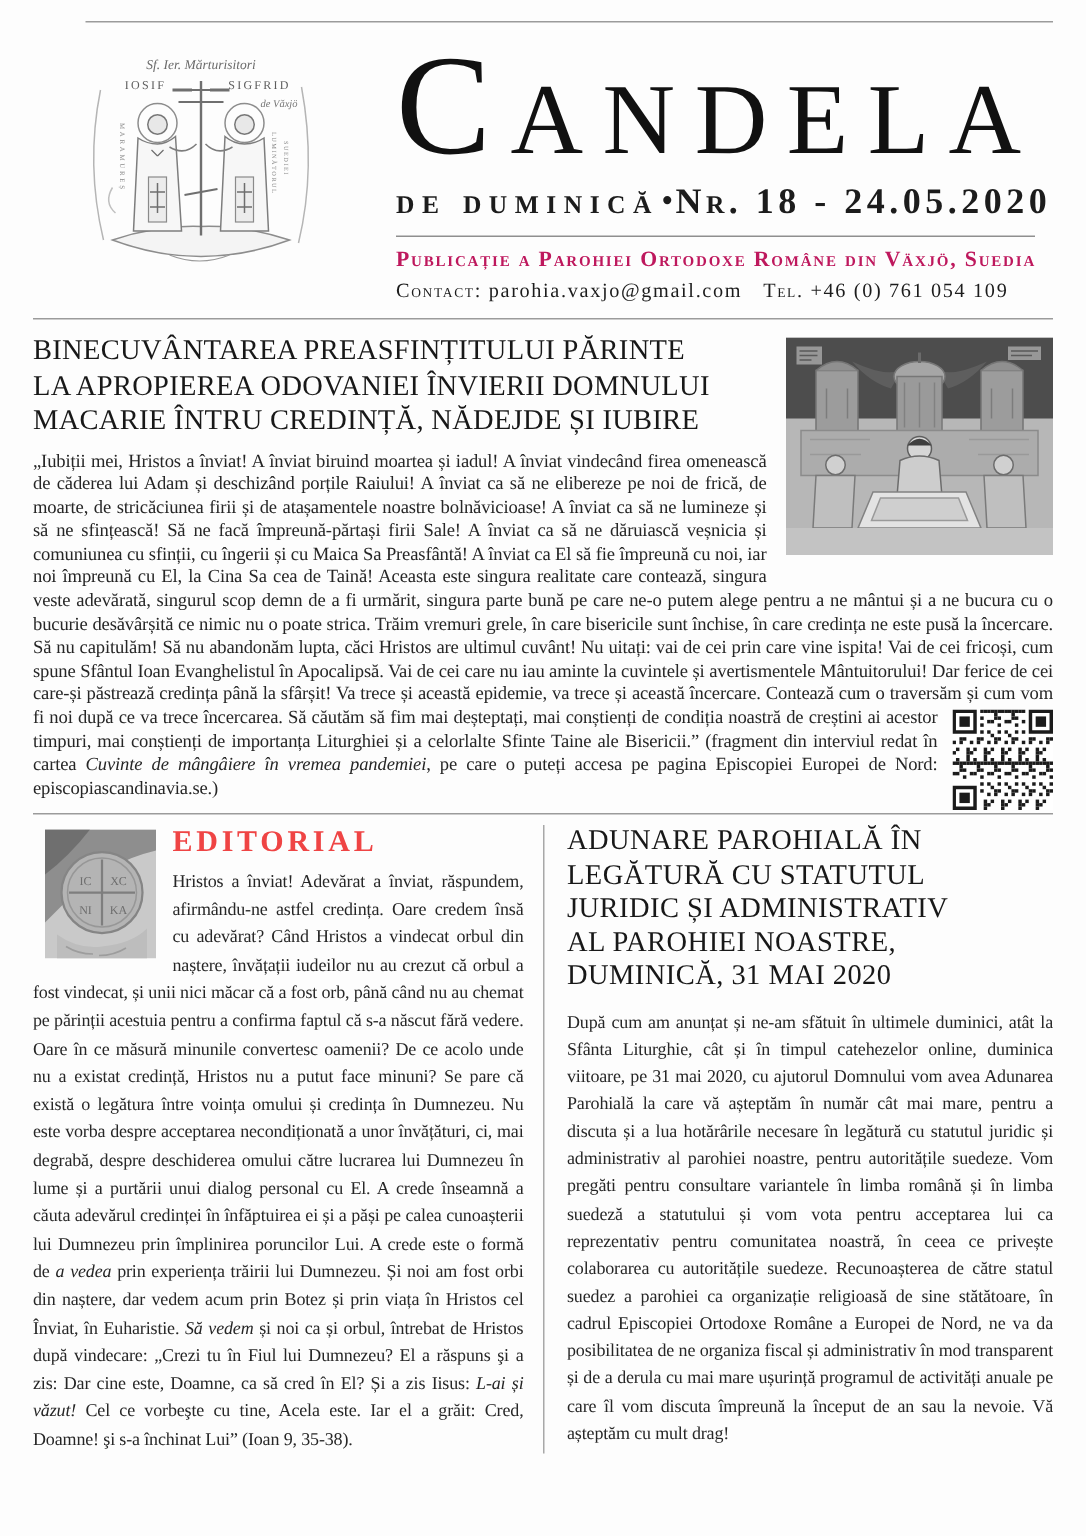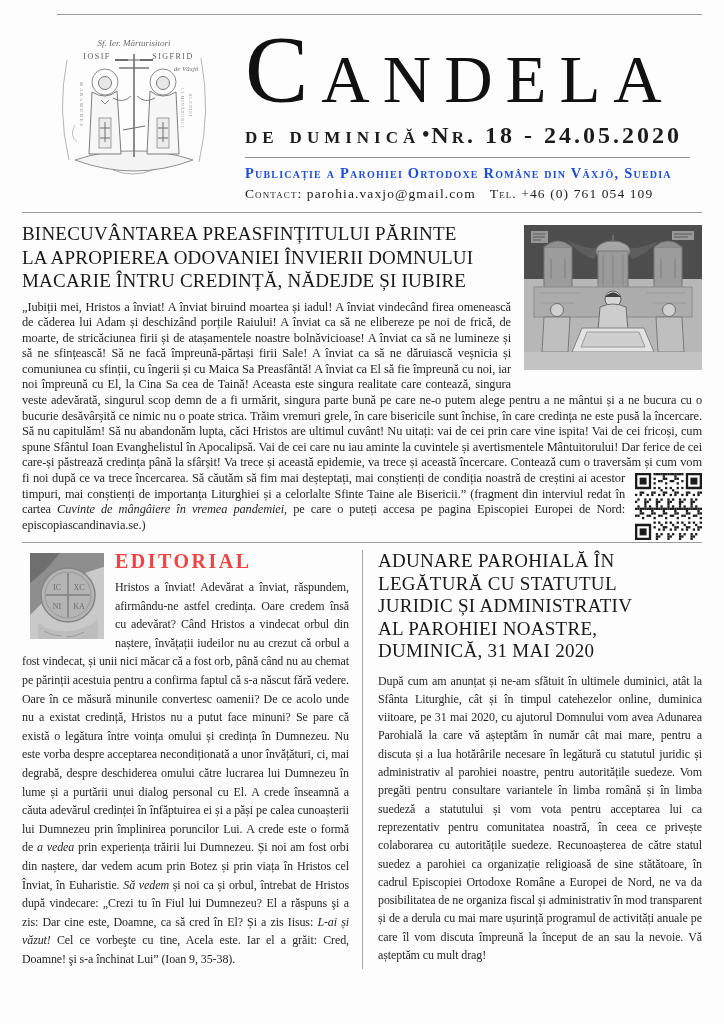--- a/index.html
+++ b/index.html
@@ -6,37 +6,37 @@
   html,body { background:#fdfdfd; }
   body {
     width:724px; height:1024px; overflow:hidden;
     font-family:"Liberation Serif","DejaVu Serif",serif;
     color:#262626; position:relative;
   }
   .page { width:724px; height:1024px; padding:0 22px; overflow:hidden; }
 
   
   .top-rule { border-top:1px solid #9b9b9b; margin:14px 0 0 35px; }
-  .masthead { display:flex; align-items:flex-start; }
+  .masthead { display:flex; align-items:flex-start;gap:19px; }
   .logo-fig { width:162px; height:156px; margin:15px 0 0 31px; flex:0 0 auto; }
   .mast-right { margin-left:30px; padding-top:12px; flex:1; min-width:0; }
   .mast-title {
     font-variant:small-caps; font-size:95px; line-height:86px;
     letter-spacing:13px; color:#111; white-space:nowrap; font-weight:400;
   }
   .mast-sub {
     margin-top:9px; font-variant:small-caps; font-size:24px; color:#1c1c1c;
     white-space:nowrap; letter-spacing:5px;font-weight:bold;
   }
   .mast-sub .bullet { letter-spacing:0; padding:0 2px; font-size:20px; vertical-align:2px;}
   .mast-sub .issue { letter-spacing:3px; }
   .mast-rule { border-top:1px solid #8f8f8f; margin:8px 12px 7px 0; }
   .mast-pub {
     font-variant:small-caps; font-weight:bold; font-size:14.5px; letter-spacing:1.2px;
-    color:#1d4ed8; white-space:nowrap;
+    color:#be185d; white-space:nowrap;
   }
   .mast-contact { margin-top:4px; font-size:13.5px; letter-spacing:1.1px; color:#1c1c1c; white-space:nowrap;}
   .mast-contact .sc { font-variant:small-caps;text-align:center; }
   .mast-contact .tel { margin-left:14px; }
   .head-rule { border-top:1px solid #9b9b9b; margin-top:10px; }
 
   
   .article { margin-top:9px; }
   .emmaus-fig { float:right; width:178px; height:145px; margin:3px 0 8px 13px; }
   h1.headline {

